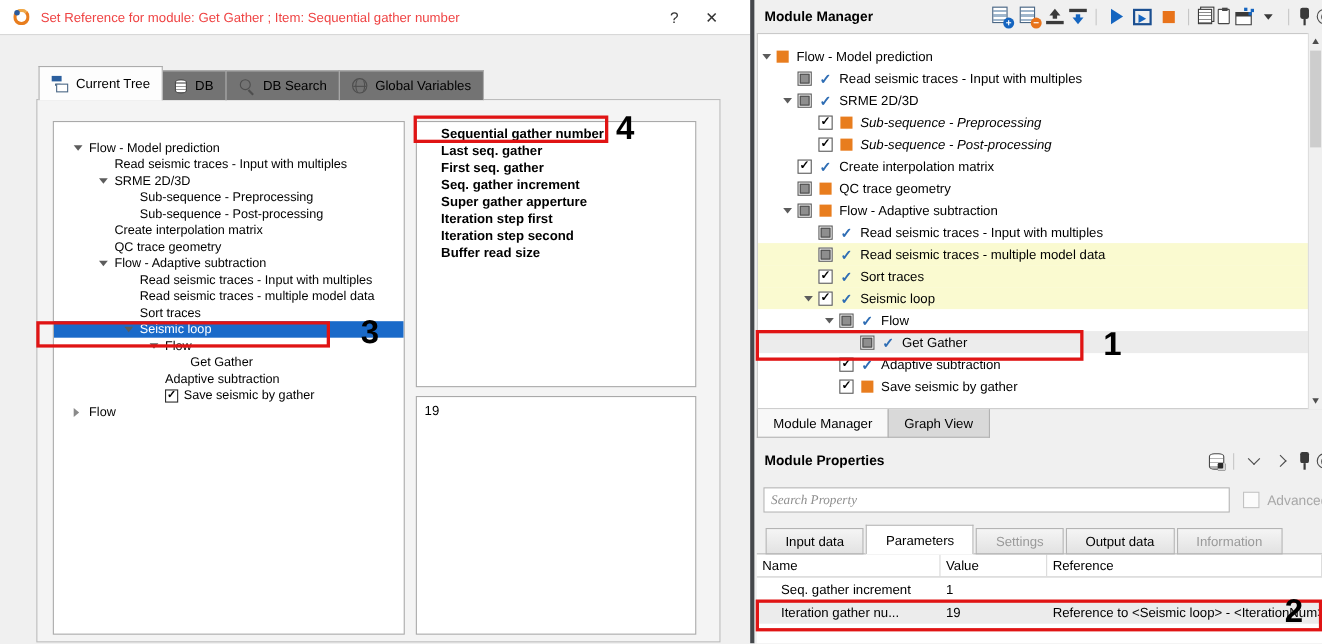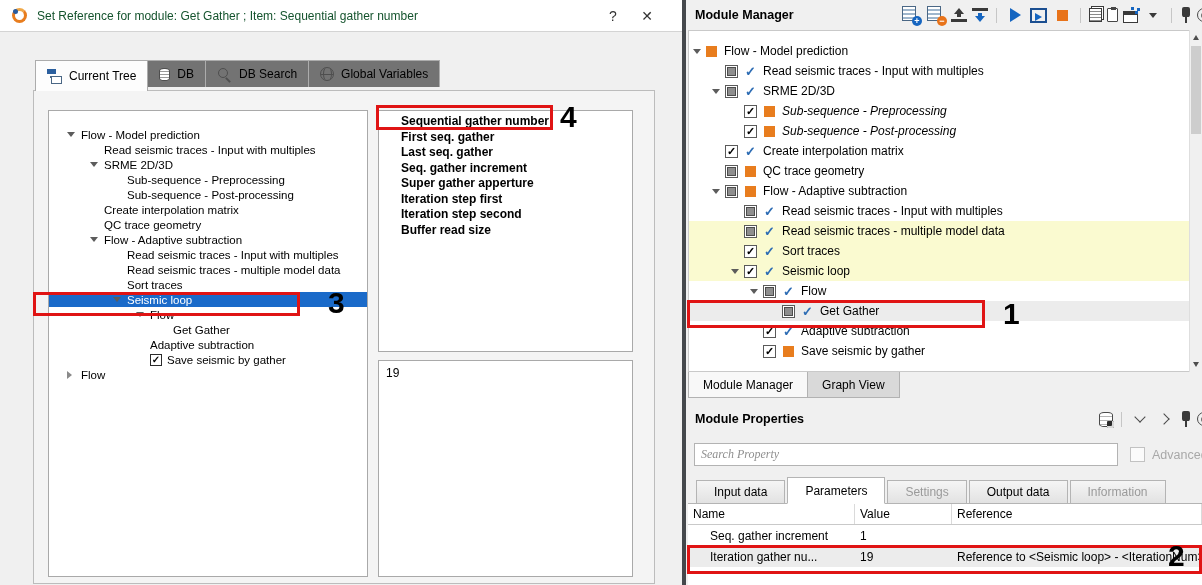--- a/index.html
+++ b/index.html
@@ -5,26 +5,26 @@
   *{box-sizing:border-box;margin:0;padding:0}
   html,body{width:1202px;height:585px;overflow:hidden}
   body{font-family:"Liberation Sans",sans-serif;background:#f0f0f0;position:relative;font-size:12px;color:#000}
   .app{position:absolute;inset:0;width:1202px;height:585px}
 
   
   .dlg{position:absolute;left:0;top:0;width:682px;height:585px;background:#f0f0f0}
   .titlebar{height:32px;background:#fff;border-bottom:1px solid #d4d4d4;display:flex;align-items:center;padding:0 8px}
   .logo{width:15px;height:15px;border-radius:50%;border:3px solid #e87d1e;border-top-color:#f0a848;position:relative;margin:0 10px 0 4px;flex:0 0 15px}
   .logo::after{content:"";position:absolute;width:5px;height:5px;border-radius:50%;background:#2a5b9e;left:-2px;top:-2px}
-  .t-title{font-size:12px;color:#14532d;white-space:nowrap}
+  .t-title{font-size:12px;color:#ef4444;white-space:nowrap}
   .t-sp{flex:1}
   .t-btn{width:34px;height:26px;display:flex;align-items:center;justify-content:center;font-size:14px;color:#333}
   .t-btn.close{margin-right:10px}
 
-  .dtabs{position:absolute;left:35px;top:60px;display:flex;z-index:3}
+  .dtabs{position:absolute;left:35px;top:60px;display:flex;align-items:flex-end;z-index:3}
   .dtab{height:27px;padding:0 11px;display:flex;align-items:center;gap:7px;background:#737373;border:1px solid #acacac;border-bottom:none;font-size:12px;white-space:nowrap}
   .dtab+.dtab{margin-left:-1px}
   .dtab.active{background:#fdfdfd;height:31px;position:relative;z-index:4}
   .dpane{position:absolute;left:33px;top:90px;width:622px;height:494px;background:#f4f4f4;border:1px solid #bcbcbc}
 
   .ltree{position:absolute;left:48px;top:110px;width:320px;height:467px;background:#fff;border:1px solid #a9a9a9;overflow:hidden;padding-top:16px}
   .ltrow{height:15px;display:flex;align-items:center;font-size:11.5px;white-space:nowrap}
   .ltrow.sel{background:#1a6ac9;color:#fff}
   .sl{display:inline-flex;width:14px;flex:0 0 14px;align-items:center}
   .tri-d{width:0;height:0;border-left:4px solid transparent;border-right:4px solid transparent;border-top:5px solid #5c5c5c}
@@ -258,22 +258,22 @@
         </div>
         <div class="ltrow" style="padding-left: 18px;">
           <span class="sl">
             <span class="tri-r"></span>
           </span>
           <span>Flow</span>
         </div>
       </div>
     <div class="plist" id="param-list">
         <div class="pitem">Sequential gather number</div>
+        <div class="pitem">Last seq. gather</div>
         <div class="pitem">First seq. gather</div>
-        <div class="pitem">Last seq. gather</div>
         <div class="pitem">Seq. gather increment</div>
         <div class="pitem">Super gather apperture</div>
         <div class="pitem">Iteration step first</div>
         <div class="pitem">Iteration step second</div>
         <div class="pitem">Buffer read size</div>
       </div>
     <div class="vbox">19</div>
   </div>
 
   <div class="divider"></div>

